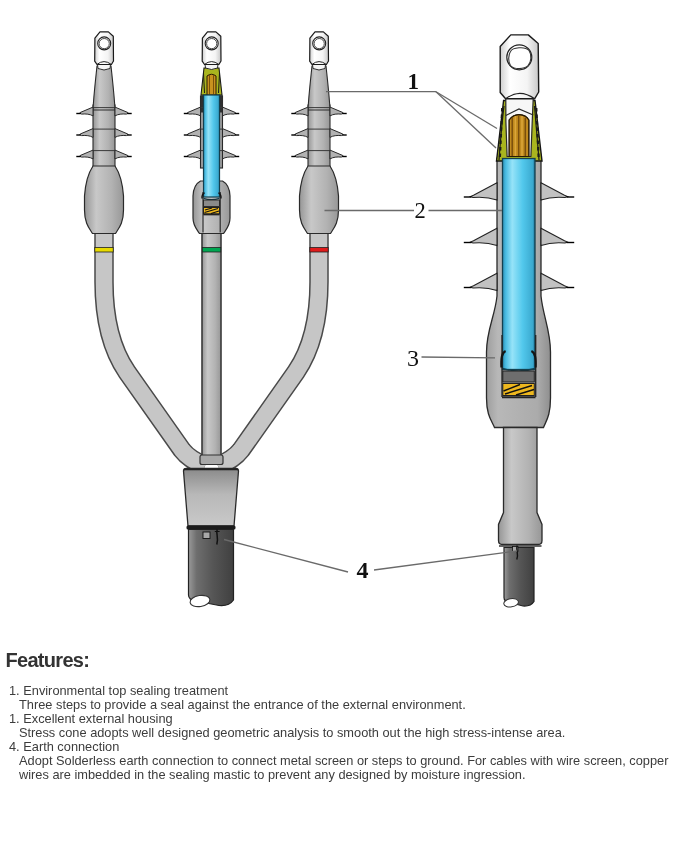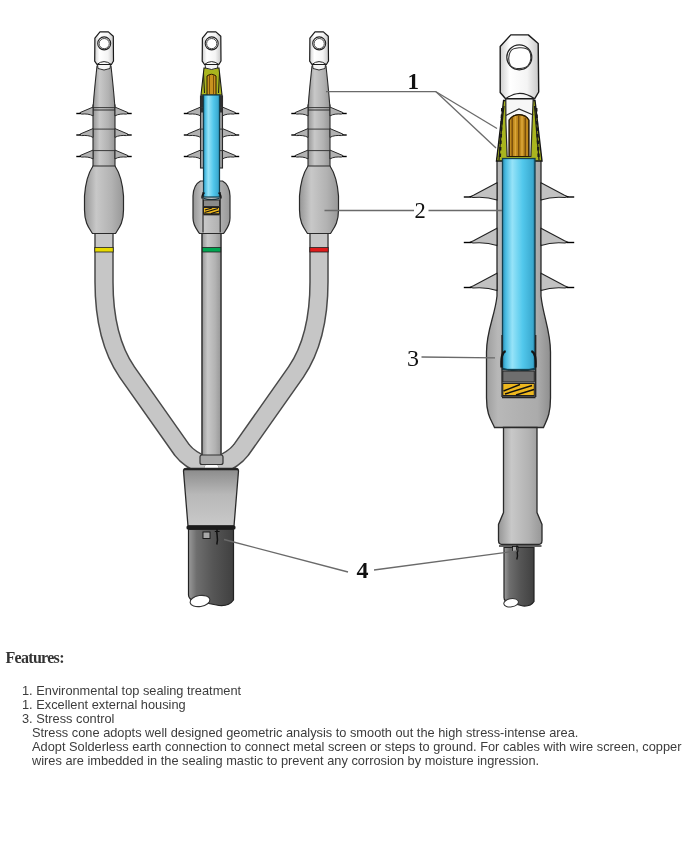--- a/index.html
+++ b/index.html
@@ -1,19 +1,19 @@
 <!DOCTYPE html>
 <html><head>
 <meta charset="utf-8">
 <style>
 html,body{margin:0;padding:0;background:#fff;}
 body{width:686px;height:845px;position:relative;font-family:"Liberation Sans",sans-serif;overflow:hidden;}
 #diag{position:absolute;left:0;top:0;}
-.feat{position:absolute;left:5.5px;top:649px;font-size:16px;font-weight:bold;color:#333;letter-spacing:-0.7px;font-family:Liberation Serif, serif;}
-.list{position:absolute;left:0;top:684px;font-size:12.8px;color:#3c3c3c;line-height:14px;padding-left:13px;}
+.feat{position:absolute;left:5.5px;top:649px;font-size:20px;font-weight:bold;color:#333;letter-spacing:-0.7px;}
+.list{position:absolute;left:0;top:684px;font-size:12.8px;color:#3c3c3c;line-height:14px;}
 .list div{white-space:nowrap;}
 .n{padding-left:9px;}
 .s{padding-left:19px;}
 </style>
 </head>
 <body>
 <svg id="diag" width="686" height="650" viewBox="0 0 686 650" xmlns="http://www.w3.org/2000/svg">
 <defs>
 <linearGradient id="gLug" x1="0" y1="0" x2="1" y2="0">
  <stop offset="0" stop-color="#cfcfcf"></stop>
@@ -225,18 +225,19 @@
  <text x="407.5" y="88.5" font-size="23px" font-weight="bold">1</text>
  <text x="414.5" y="217.5" font-size="22.5px">2</text>
  <text x="407" y="366.2">3</text>
  <text x="356.5" y="578" font-weight="bold">4</text>
 </g>
 </svg>
 
 <div class="feat">Features:</div>
 <div class="list">
 <div class="n">1. Environmental top sealing treatment</div>
+<div class="s">Three steps to provide a seal against the entrance of the external environment.</div>
 <div class="n">1. Excellent external housing</div>
-<div class="n">3. Stress control</div>
 <div class="s">Stress cone adopts well designed geometric analysis to smooth out the high stress-intense area.</div>
+<div class="n">4. Earth connection</div>
 <div class="s">Adopt Solderless earth connection to connect metal screen or steps to ground. For cables with wire screen, copper</div>
-<div class="s">wires are imbedded in the sealing mastic to prevent any corrosion by moisture ingression.</div>
+<div class="s">wires are imbedded in the sealing mastic to prevent any designed by moisture ingression.</div>
 </div>
 
 </body></html>

